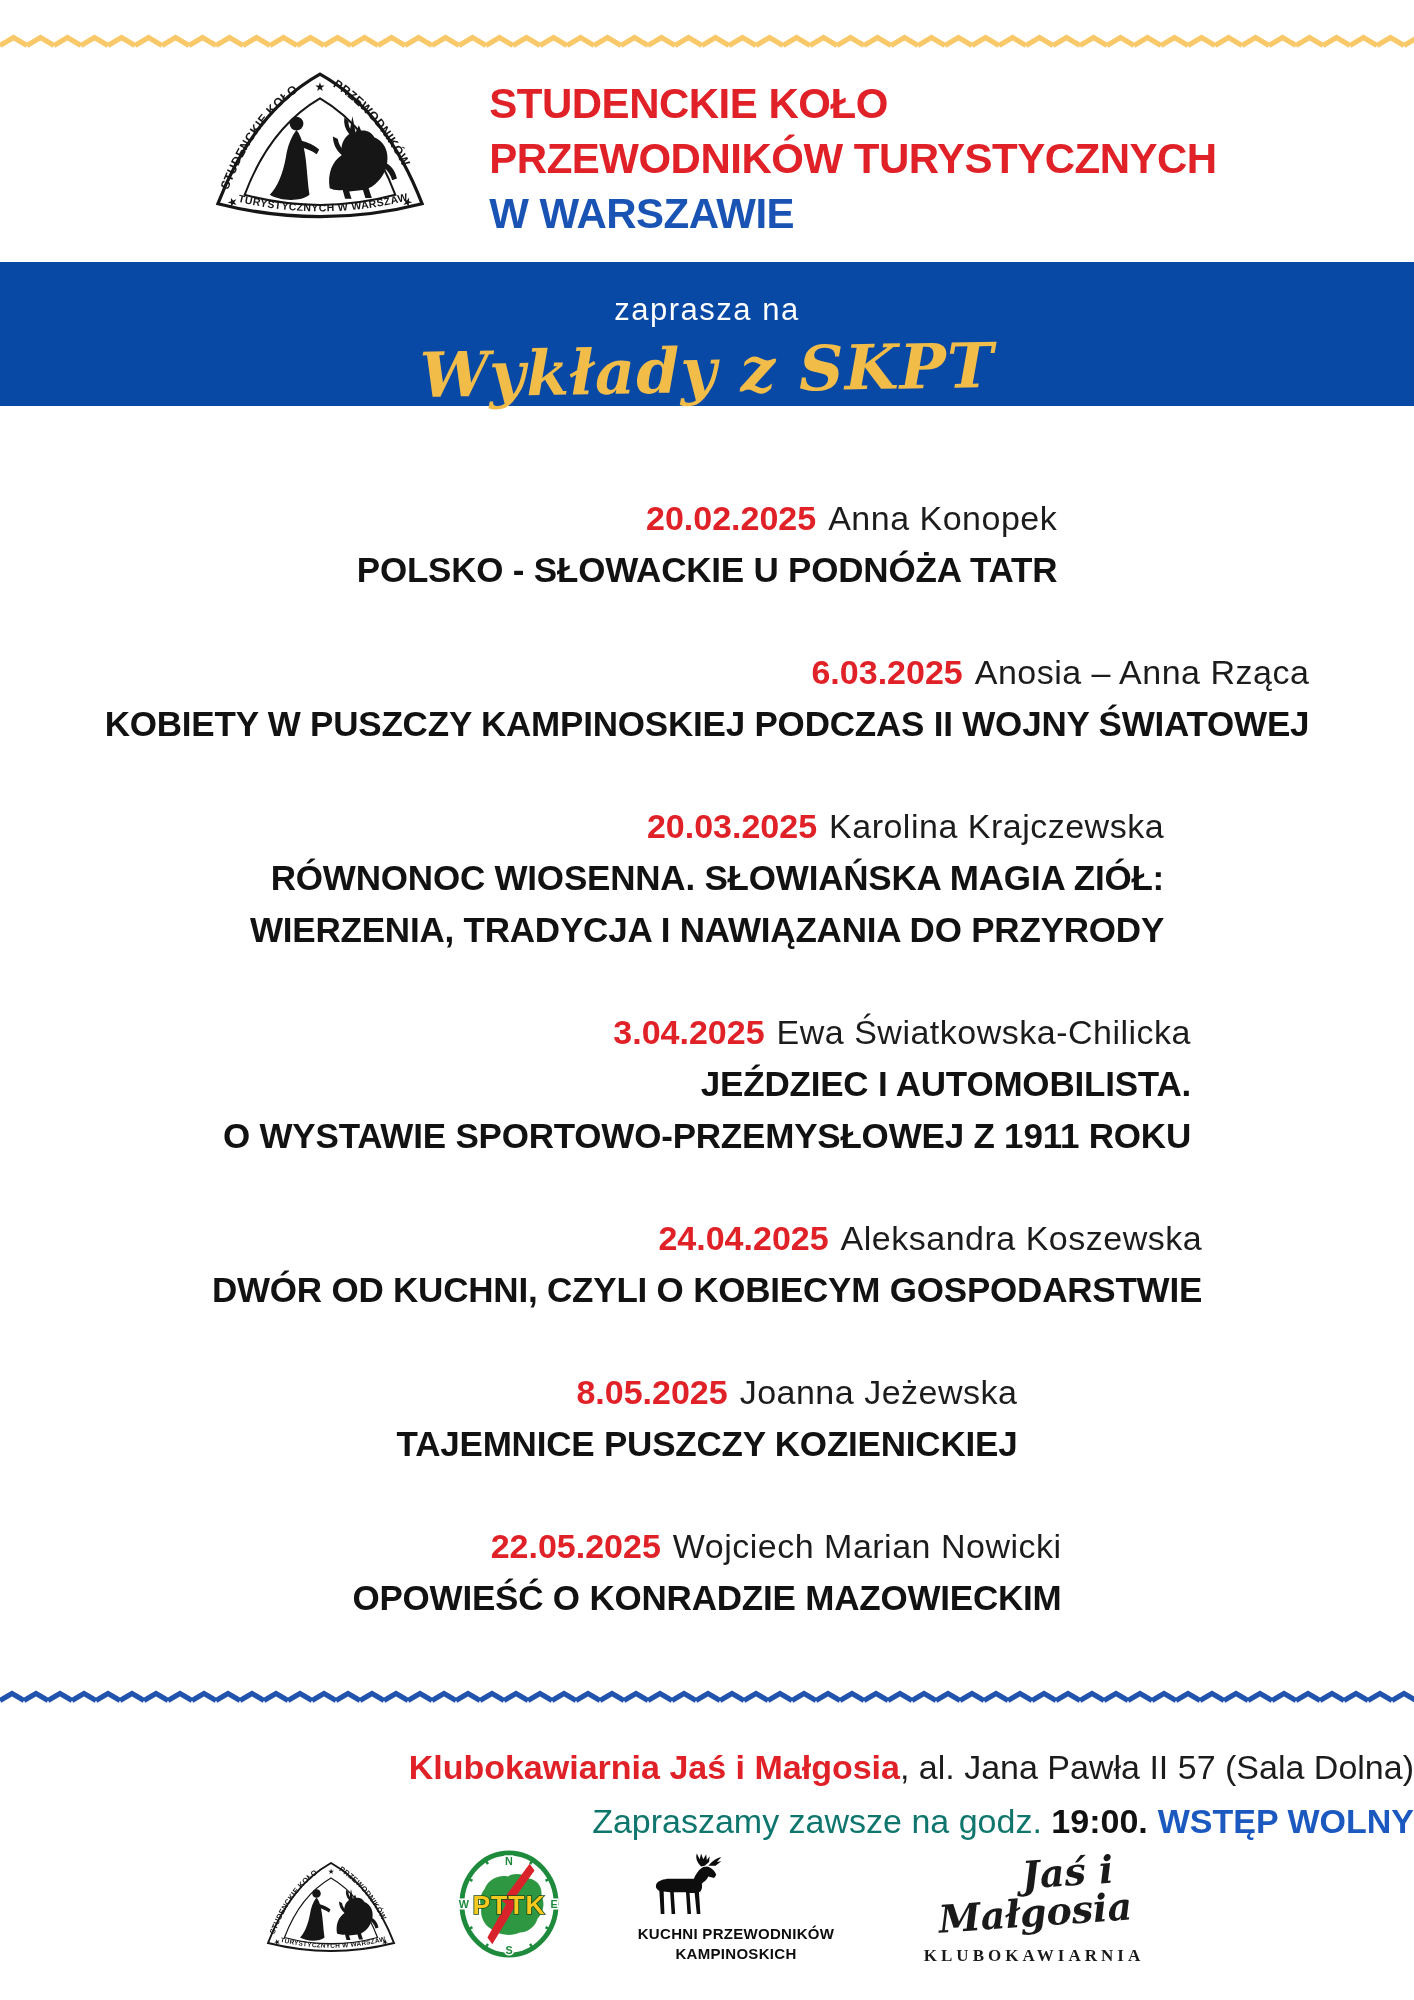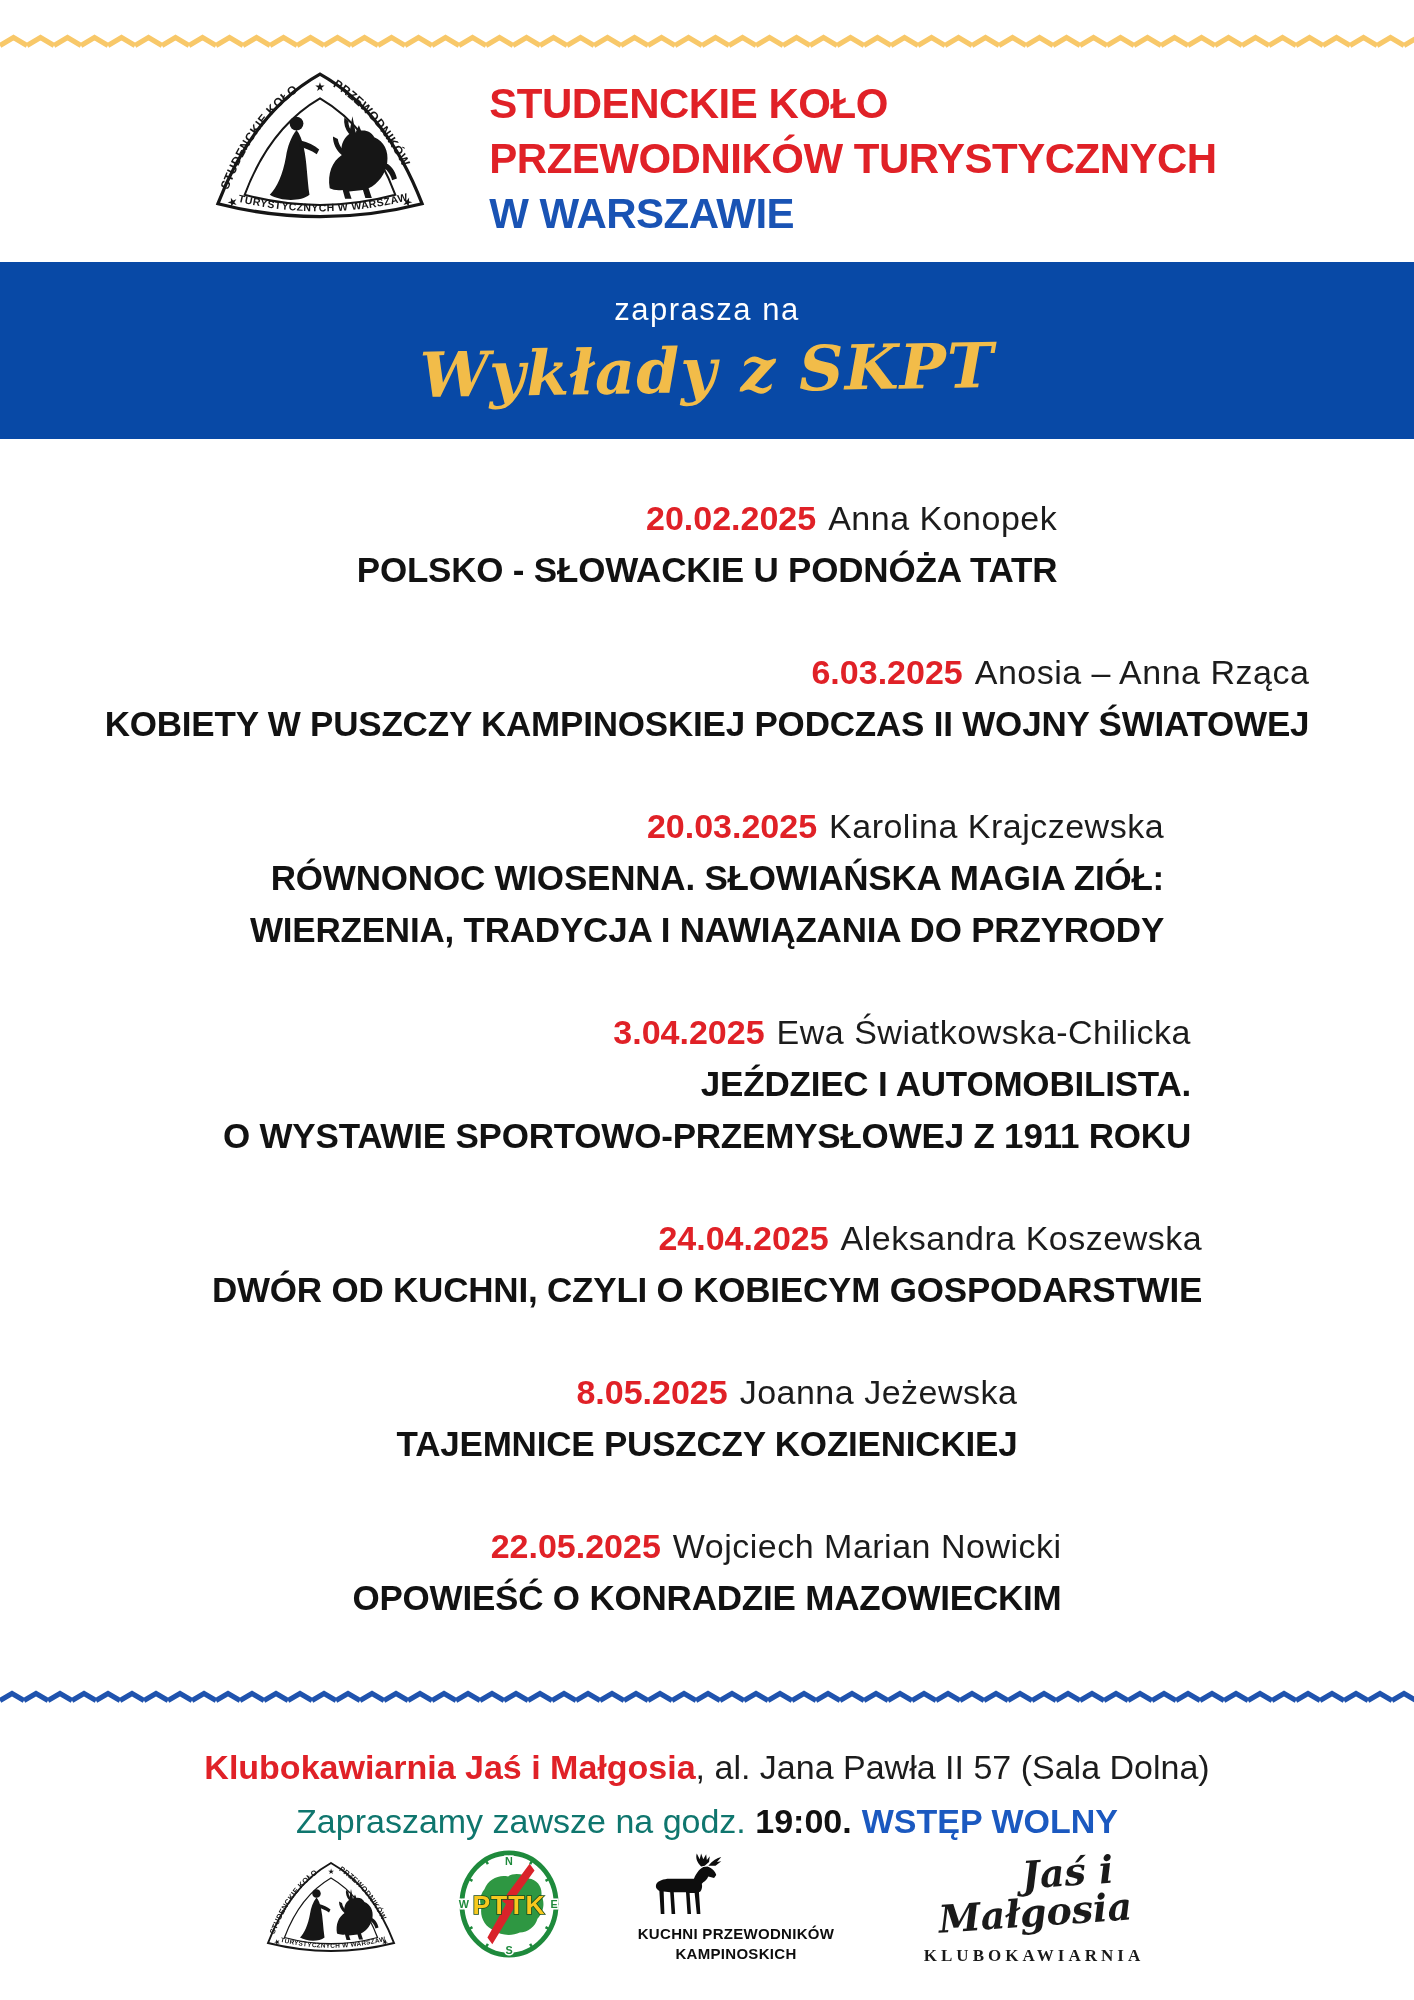--- a/index.html
+++ b/index.html
@@ -12,35 +12,35 @@
   .zigzag-bottom{position:absolute;top:1689px;left:0;}
 
   
   .header{position:absolute;top:66px;left:0;width:100%;display:flex;justify-content:center;align-items:flex-start;gap:46px;}
   .badge-wrap{width:246px;height:162px;flex:0 0 auto;}
   .org-names{padding-top:10px;font-size:42px;font-weight:700;line-height:55px;letter-spacing:-0.5px;}
   .org-line-red{color:#E02127;}
   .org-line-blue{color:#1953B4;}
 
   
-  .banner{position:absolute;top:262px;left:0;width:100%;height:177px;background:#0849A6;text-align:center;}
+  .banner{position:absolute;top:262px;left:0;width:100%;height:144px;background:#0849A6;text-align:center;}
   .banner-intro{padding-top:30px;font-size:31px;font-weight:300;letter-spacing:1.5px;color:#ffffff;}
   .banner-title{margin-top:6px;font-family:"DejaVu Serif",serif;font-style:italic;font-weight:700;
     font-size:62px;color:#F2BC49;letter-spacing:1px;transform:rotate(-1deg);}
 
   
   .lectures{position:absolute;top:492px;left:0;width:100%;display:flex;flex-direction:column;align-items:center;gap:50px;}
   .entry{text-align:right;}
   .entry-meta{font-size:34px;line-height:52px;}
   .entry-date{color:#E02127;font-weight:700;margin-right:12px;}
   .entry-speaker{font-weight:300;color:#1c1c1c;letter-spacing:0.5px;}
   .entry-title{font-size:35px;font-weight:800;line-height:52px;color:#121212;letter-spacing:-0.2px;}
 
   
-  .footer-text{position:absolute;top:1740px;left:0;width:100%;text-align:center;font-size:34px;line-height:54px;}
+  .footer-text{position:absolute;top:1740px;left:0;width:100%;text-align:right;font-size:34px;line-height:54px;}
   .venue-name{color:#E02127;font-weight:700;}
   .venue-rest{font-weight:300;color:#1c1c1c;}
   .invite-prefix{font-weight:300;color:#0f766e;}
   .invite-time{font-weight:800;color:#111;}
   .free-entry{font-weight:800;color:#1B59C0;margin-left:10px;}
 
   
   .logos{position:absolute;top:1850px;left:0;width:100%;display:flex;justify-content:center;align-items:flex-start;gap:48px;}
   .logo-skpt-small{width:152px;height:100px;padding-top:8px;}
   .logo-pttk{width:108px;height:108px;}

